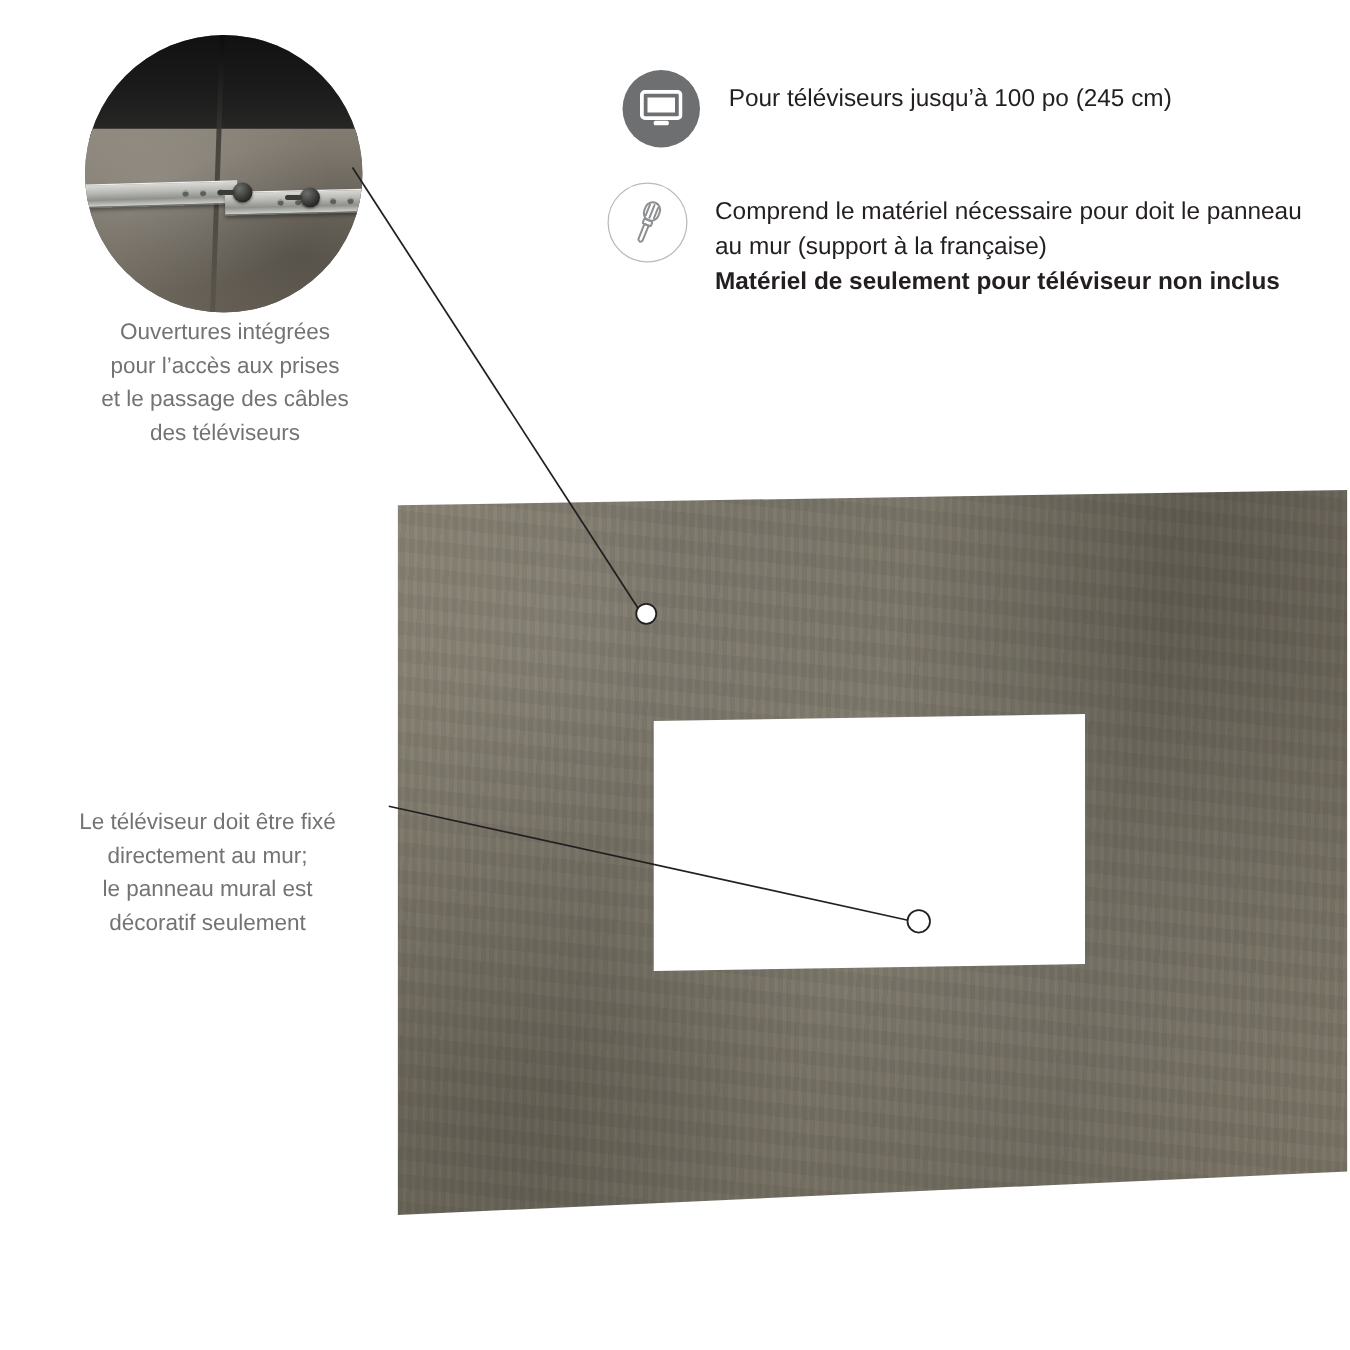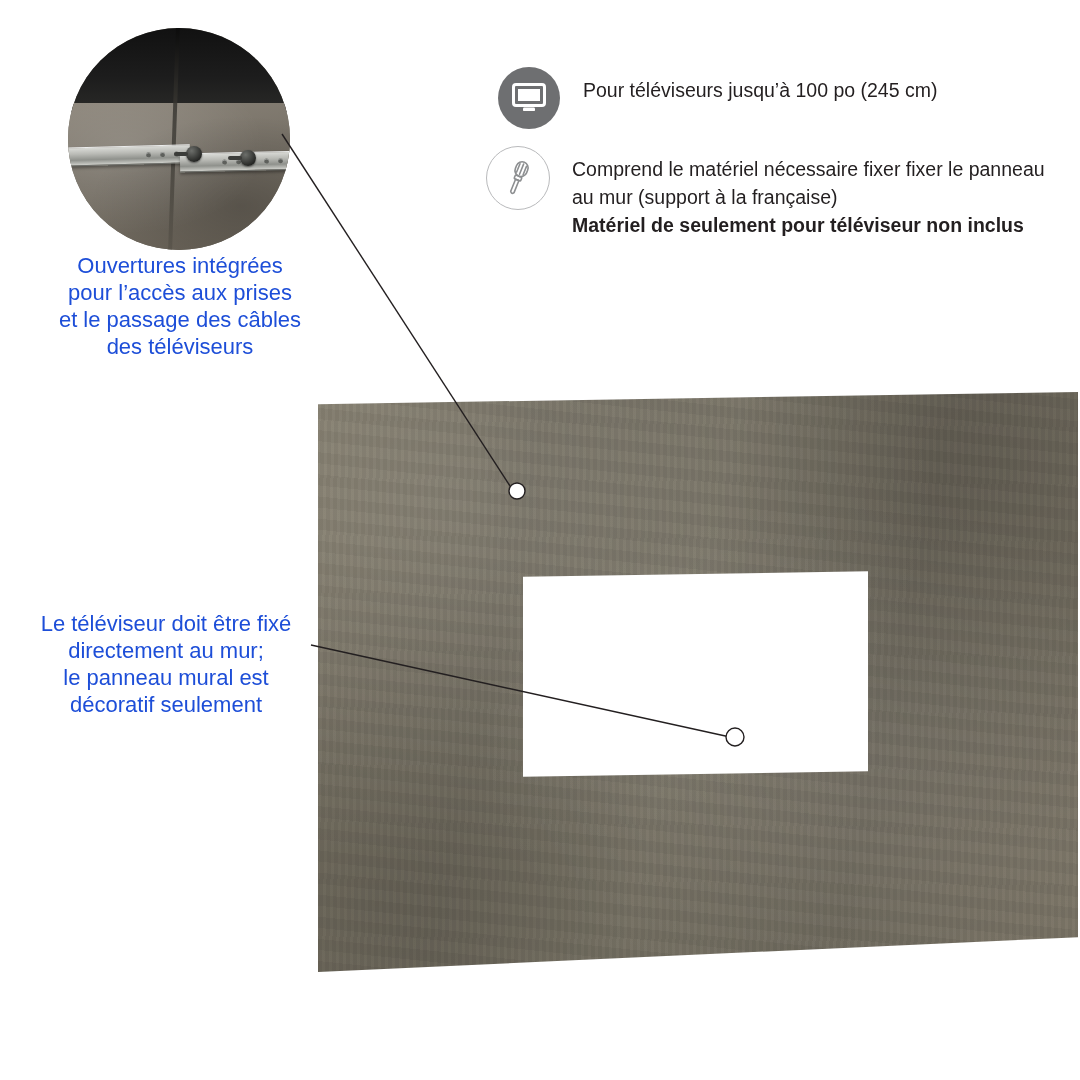--- a/index.html
+++ b/index.html
@@ -88,46 +88,46 @@
     position: absolute;
     left: -12px; top: 6px;
     width: 14px; height: 4px;
     background: #3b3c39;
     border-radius: 2px;
   }
 
   
   .caption {
     position: absolute;
-    font-size: 22px;
+    font-size: 18px;
     line-height: 27px;
-    color: #1d4ed8;
+    color: #737373;
     white-space: pre-line;
   }
   .caption.c1 {
     left: 32px;
     top: 252px;
     width: 296px;
     text-align: center;
   }
   .caption.c2 {
     left: 20px;
-    top: 610px;
+    top: 644px;
     width: 292px;
     text-align: center;
   }
 
   
   .feature {
     position: absolute;
     display: flex;
     align-items: flex-start;
     gap: 22px;
   }
-  .feature.f1 { left: 498px; top: 67px;  width: 560px; gap: 23px; }
+  .feature.f1 { left: 498px; top: 56px;  width: 560px; gap: 23px; }
   .feature.f2 { left: 486px; top: 146px; width: 580px; }
 
   .badge-solid {
     width: 62px; height: 62px;
     border-radius: 50%;
     background: #6e6f71;
     flex: 0 0 62px;
     display: flex;
     align-items: center;
     justify-content: center;
@@ -266,21 +266,21 @@
           <rect x="11" y="3" width="12" height="15" rx="6"></rect>
           <line x1="13.5" y1="6" x2="13.5" y2="15"></line>
           <line x1="17" y1="5" x2="17" y2="16"></line>
           <line x1="20.5" y1="6" x2="20.5" y2="15"></line>
           <rect x="13.5" y="18" width="7" height="4" rx="1"></rect>
           <path d="M15.2 22 L15.2 35 Q17 38 18.8 35 L18.8 22 Z"></path>
         </g>
       </svg>
     </div>
     <div class="feature-text">
-      <span>Comprend le matériel nécessaire fixer fixer le panneau au mur (support à la française)</span><br>
+      <span>Comprend le matériel nécessaire pour doit le panneau au mur (support à la française)</span><br>
       <span class="bold">Matériel de seulement pour téléviseur non inclus</span>
     </div>
   </div>
 
   <div class="panel-wrap">
     <div class="panel"></div>
     <div class="panel-cutout"></div>
   </div>
 
   <svg class="leader-svg" width="1080" height="1080" viewBox="0 0 1080 1080">

